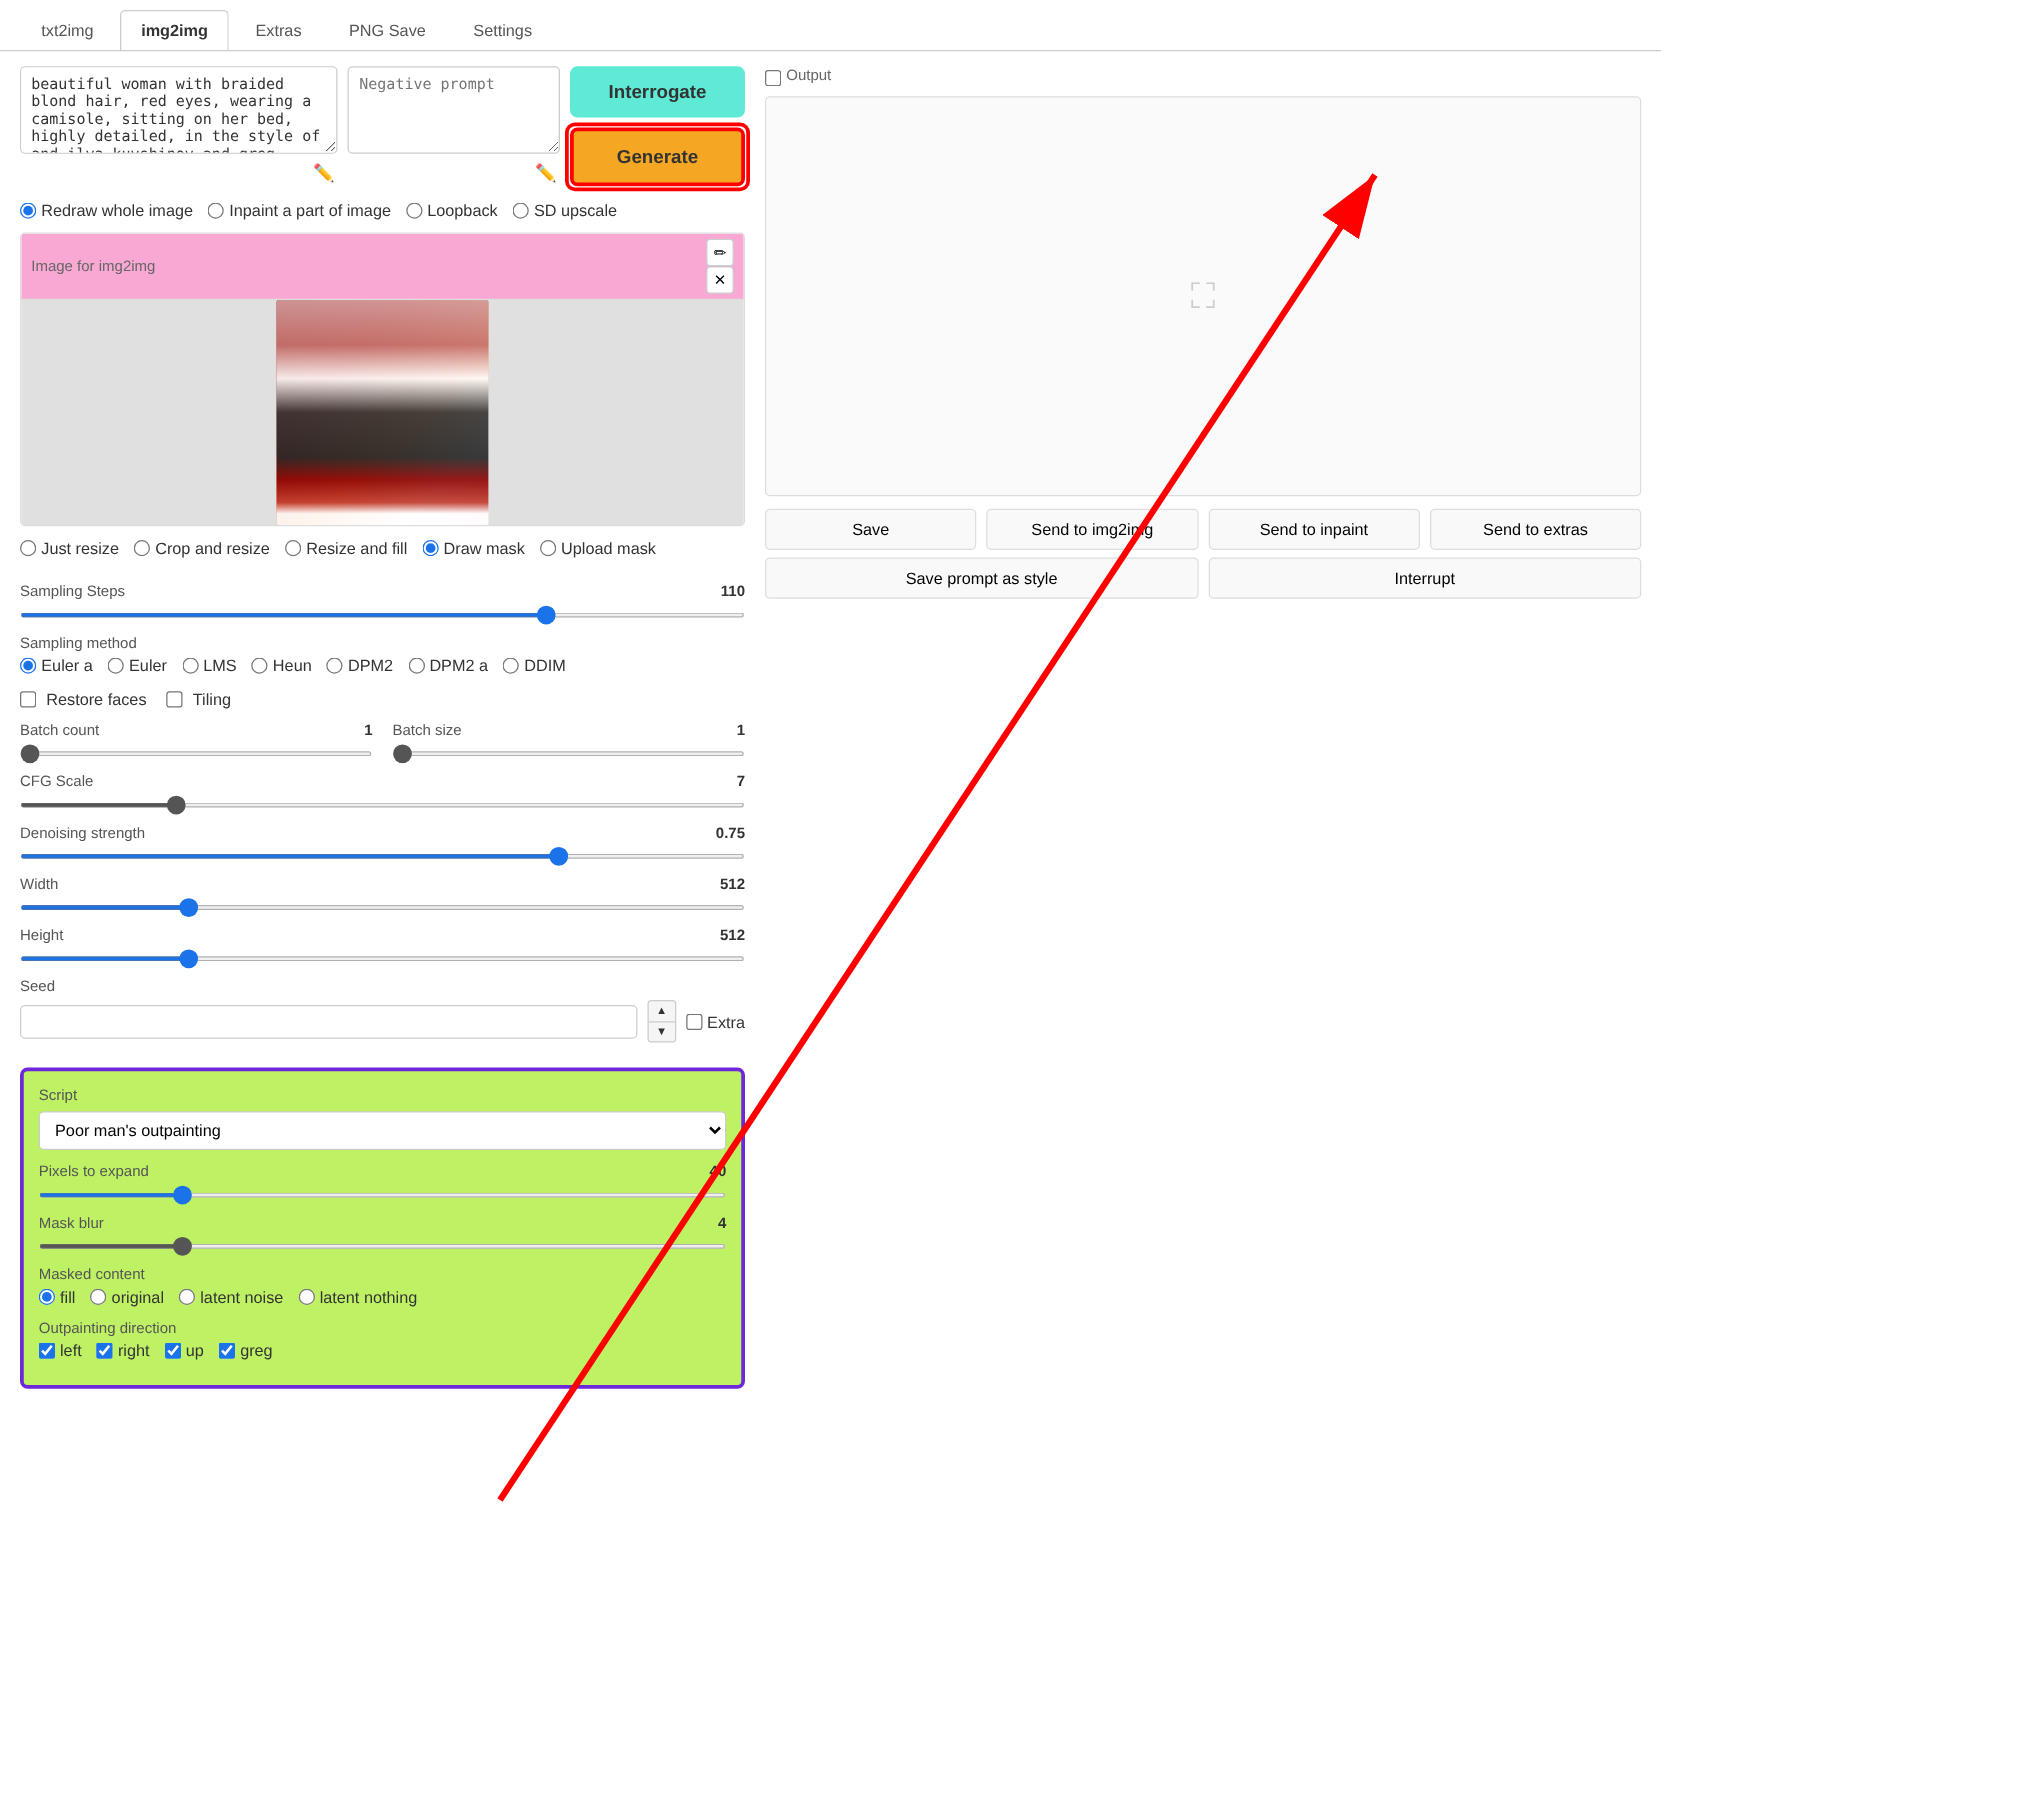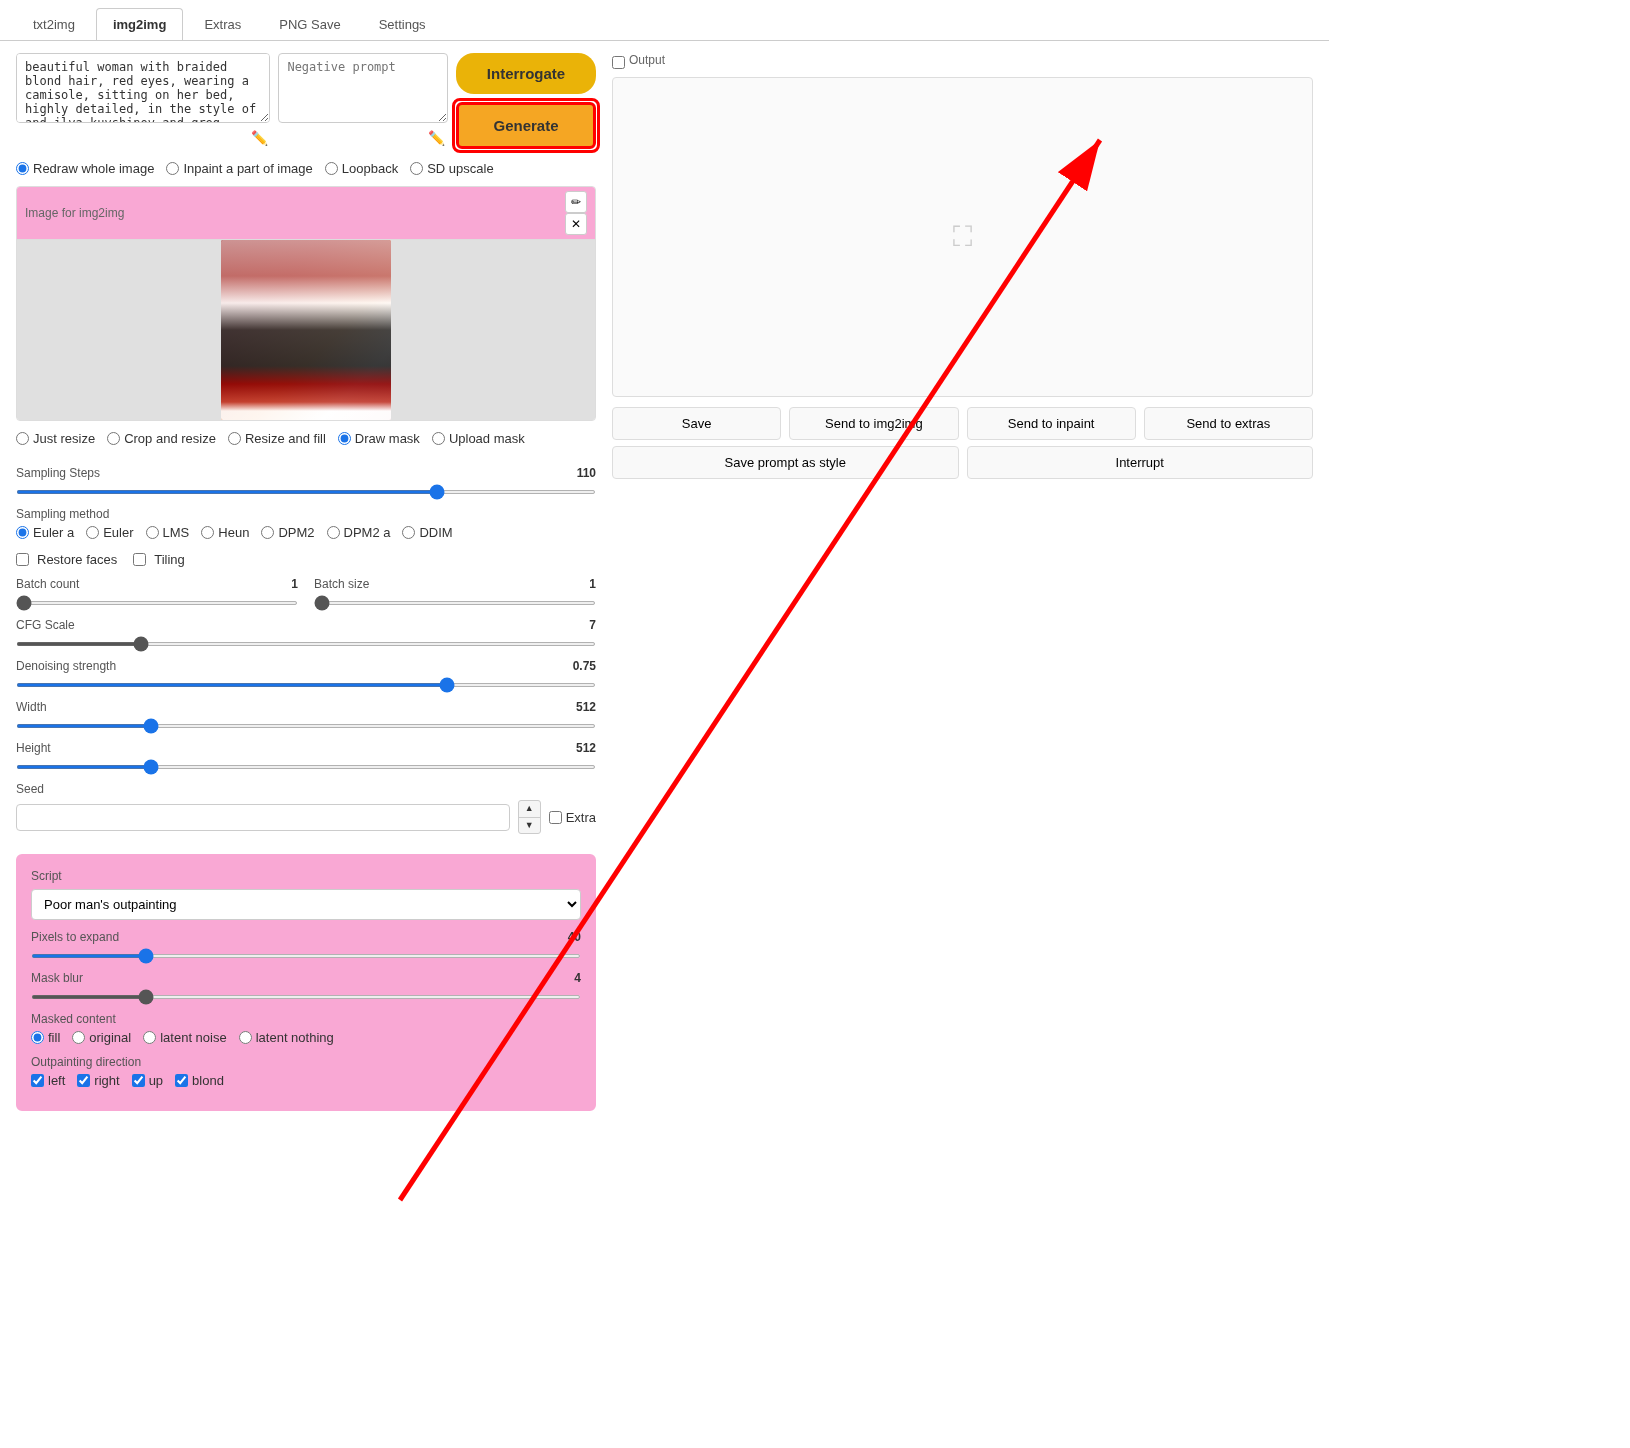--- a/index.html
+++ b/index.html
@@ -16,21 +16,21 @@
     
     .left-panel { width: 580px; flex-shrink: 0; }
 
     
     .right-panel { flex: 1; }
     .prompt-box { flex: 1; min-height: 70px; border: 1px solid #ccc; border-radius: 4px; padding: 6px 8px; font-size: 13px; resize: vertical; color: #333; }
     .prompt-box.negative { flex: 0.8; color: #999; }
     .prompt-icon-btn { background: none; border: none; cursor: pointer; color: #666; font-size: 14px; padding: 2px; }
 
     
-    .btn-interrogate { background: #eab308; border: none; border-radius: 18px; padding: 12px 20px; font-size: 15px; font-weight: bold; cursor: pointer; color: #333; min-width: 120px; }
+    .btn-interrogate { background: #5eead4; border: none; border-radius: 6px; padding: 12px 20px; font-size: 15px; font-weight: bold; cursor: pointer; color: #333; min-width: 120px; }
     .btn-generate { background: #f5a623; border: 3px solid red; border-radius: 6px; padding: 12px 20px; font-size: 15px; font-weight: bold; cursor: pointer; color: #333; min-width: 140px; }
 
     
     .radio-group { display: flex; gap: 12px; align-items: flex-end; flex-wrap: wrap; margin-bottom: 8px; }
     .radio-item { display: flex; align-items: center; gap: 4px; cursor: pointer; }
     .radio-item input[type="radio"] { accent-color: #1a73e8; }
     .radio-item input[type="checkbox"] { accent-color: #1a73e8; }
 
     
     .image-section { border: 1px solid #ddd; border-radius: 4px; margin-bottom: 10px; overflow: hidden; }
@@ -55,21 +55,21 @@
 
     
     .output-area { border: 1px solid #ddd; border-radius: 4px; min-height: 300px; display: flex; align-items: center; justify-content: center; background: #fafafa; margin-bottom: 10px; }
 
     
     .action-buttons { display: flex; gap: 8px; margin-bottom: 8px; flex-wrap: wrap; }
     .action-btn { flex: 1; padding: 8px 12px; border: 1px solid #ddd; border-radius: 4px; background: #f9f9f9; cursor: pointer; font-size: 13px; font-weight: 500; text-align: center; }
     .action-btn.wide { flex: 2; }
 
     
-    .script-section { border: 3px solid #f9a8d4; border-radius: 6px; padding: 12px; margin-top: 20px; background: #f9a8d4; }
+    .script-section { border: 3px solid #6d28d9; border-radius: 6px; padding: 12px; margin-top: 20px; background: #bef264; }
 
     
     .select-dropdown { width: 100%; padding: 6px 8px; border: 1px solid #ccc; border-radius: 4px; font-size: 13px; background: #fff; cursor: pointer; }
     .seed-input { flex: 1; padding: 6px 8px; border: 1px solid #ccc; border-radius: 4px; font-size: 13px; }
 
     
     .generate-wrapper { position: relative; }
     .generate-wrapper::after {
       content: '';
       position: absolute;
@@ -373,21 +373,21 @@
             <label class="radio-item">
               <input type="checkbox" checked="" style=""> 
                 <span>right</span>
             </label>
             <label class="radio-item">
               <input type="checkbox" checked="" style=""> 
                 <span>up</span>
             </label>
             <label class="radio-item">
               <input type="checkbox" checked="" style=""> 
-                <span>blond</span>
+                <span>greg</span>
             </label>
           </div>
         </div>
       </div>
 
     </div>
 
     <div class="right-panel">
 
       <div style="display:flex; align-items:center; gap:4px; margin-bottom:6px;">

